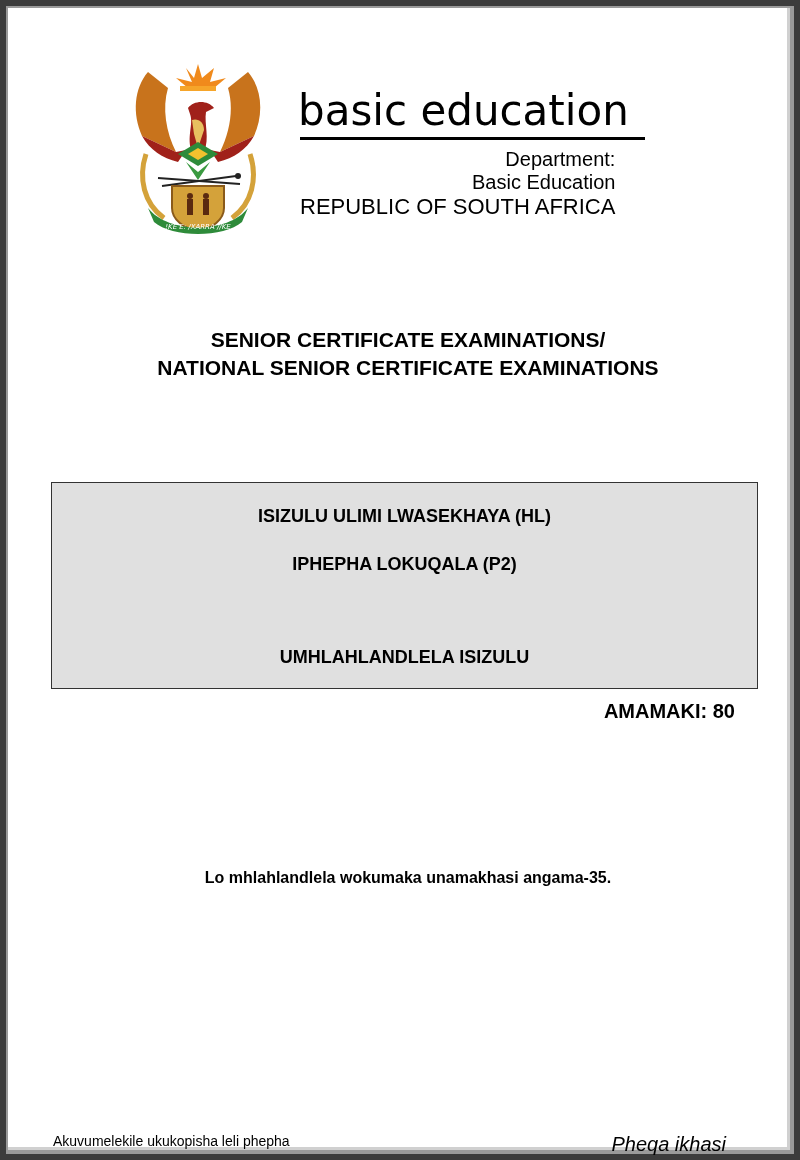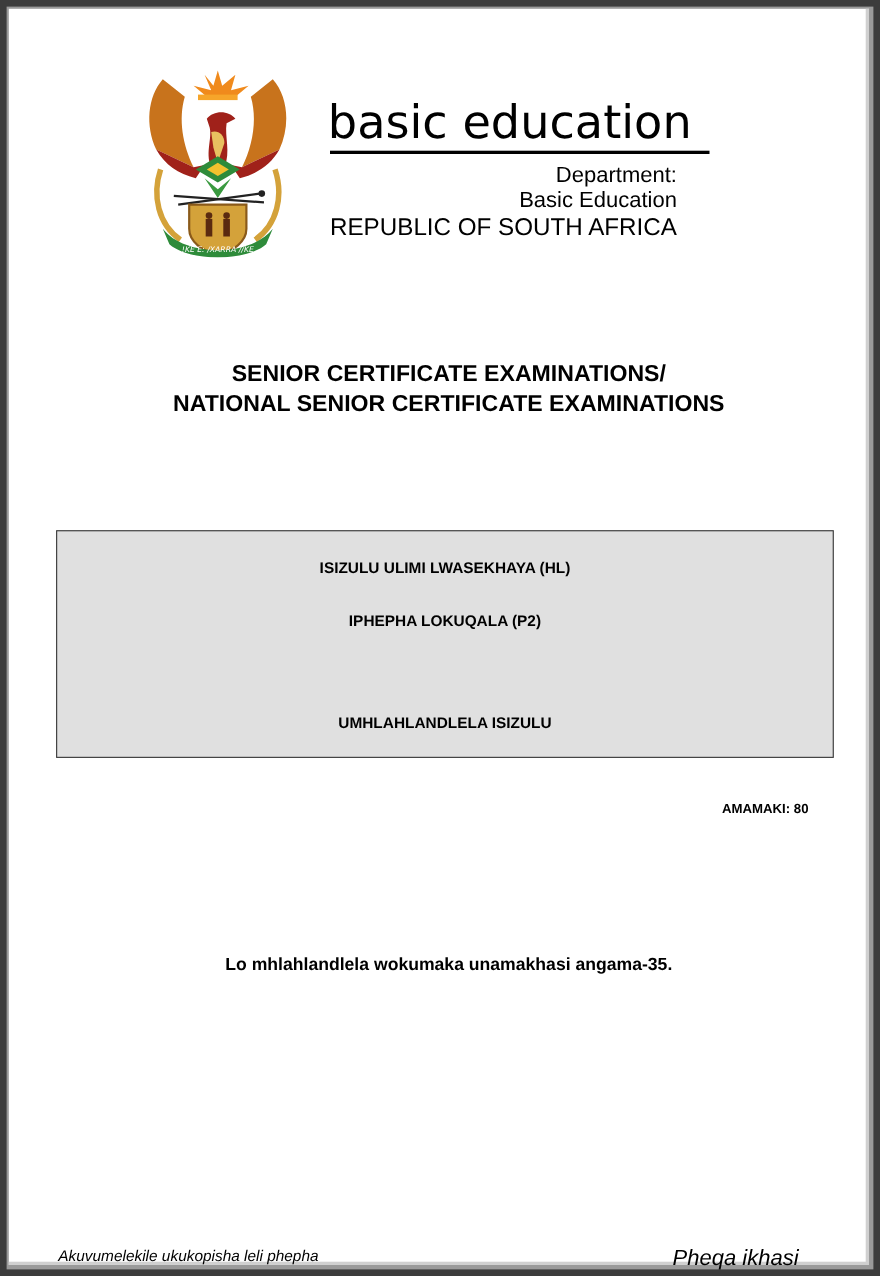--- a/index.html
+++ b/index.html
@@ -37,31 +37,31 @@
     position: absolute; left: 0; width: 800px; top: 318px;
     text-align: center; font-weight: bold; font-size: 21px; line-height: 28px;
   }
   .box {
     position: absolute; left: 43px; top: 474px; width: 707px; height: 207px;
     background: #e0e0e0; border: 1px solid #333; box-sizing: border-box;
     text-align: center;
   }
   .box .line {
     position: absolute; left: 0; width: 100%;
-    font-weight: bold; font-size: 14px; line-height: 22px;
+    font-weight: bold; font-size: 18px; line-height: 22px;
   }
   .marks {
-    position: absolute; right: 52px; top: 720px; font-weight: bold; font-size: 12px;
+    position: absolute; right: 52px; top: 692px; font-weight: bold; font-size: 20px;
   }
   .pages-note {
     position: absolute; left: 0; width: 800px; top: 861px; text-align: center;
     font-weight: bold; font-size: 16px;
   }
   .footer-left {
-    position: absolute; left: 45px; top: 1125px; font-style: italic; font-size: 14px;
+    position: absolute; left: 45px; top: 1125px; font-size: 14px;
   }
   .footer-right {
     position: absolute; right: 61px; top: 1125px; font-style: italic; font-size: 20px;
   }
 </style>
 </head>
 <body>
 
 <div class="frame-inner"></div>
 <div class="page">

